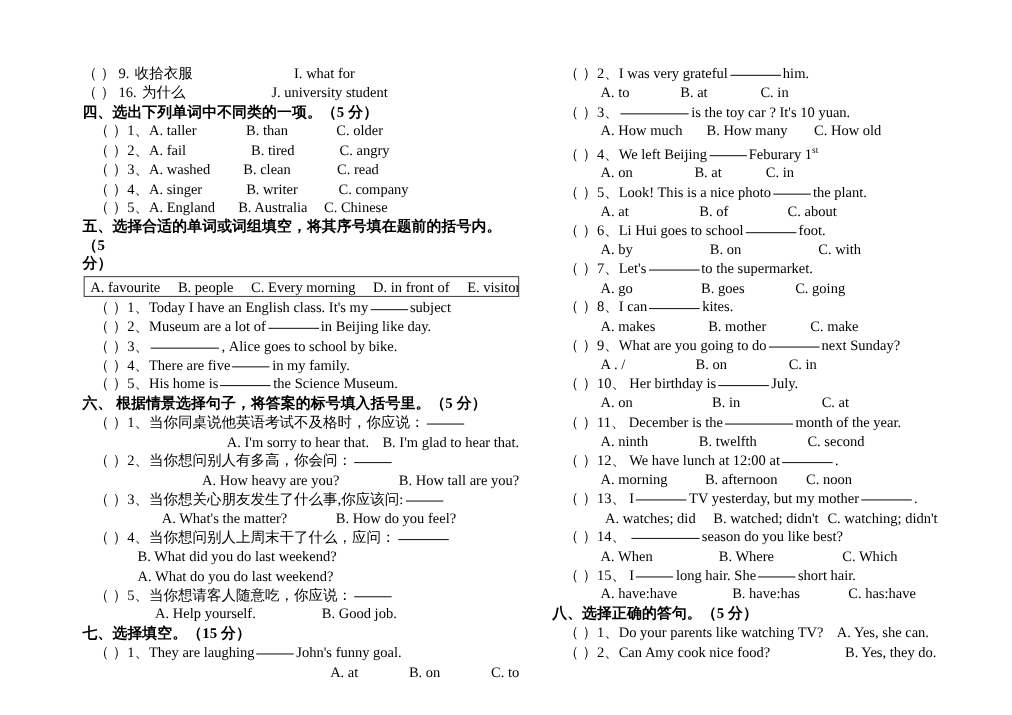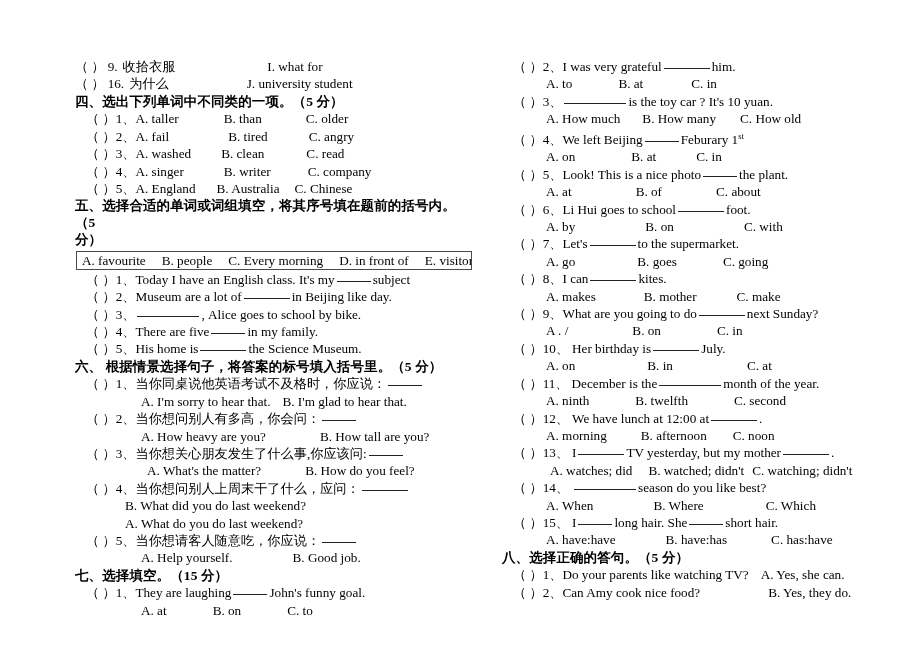--- a/index.html
+++ b/index.html
@@ -44,21 +44,21 @@
     letter-spacing: 0.1px;
   }
 
   .q {
     font-size: 13.2px;
     line-height: 17.4px;
     white-space: nowrap;
   }
   .q-ind   { padding-left: 11px; }   
   .opts    { font-size: 13.2px; line-height: 17.4px; padding-left: 58px; white-space: nowrap; }
-  .opts-a  { padding-left: 66px; }
+  .opts-a  { padding-left: 66px; text-align: right; }
   .opts-b  { padding-left: 44px; }
 
   .paren { letter-spacing: 0px; }
   .blank-m { display:inline-block; width: 34px; border-bottom: 1px solid #222; vertical-align: 2px; margin: 0 2px; }
   .blank-l { display:inline-block; width: 46px; border-bottom: 1px solid #222; vertical-align: 2px; margin: 0 2px; }
   .blank-xl{ display:inline-block; width: 62px; border-bottom: 1px solid #222; vertical-align: 2px; margin: 0 2px; }
 
   .wordbank {
     border: 1px solid #4a4a4a;
     box-sizing: border-box;

